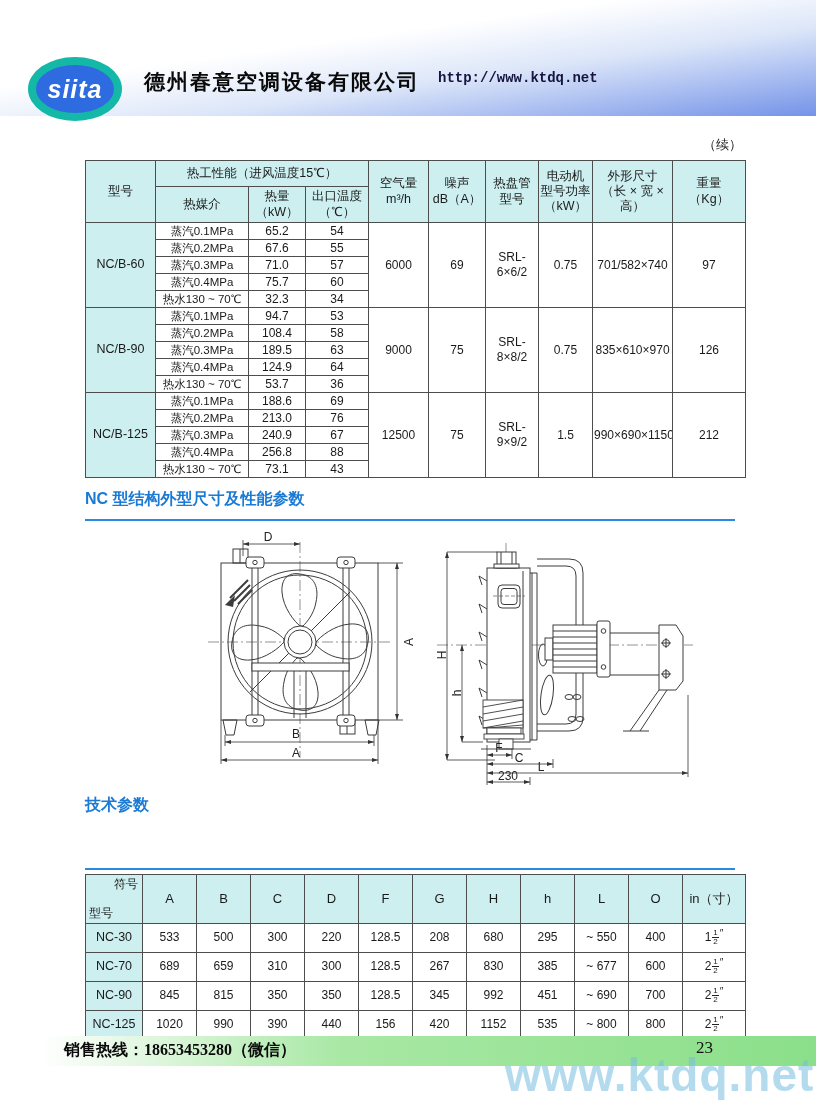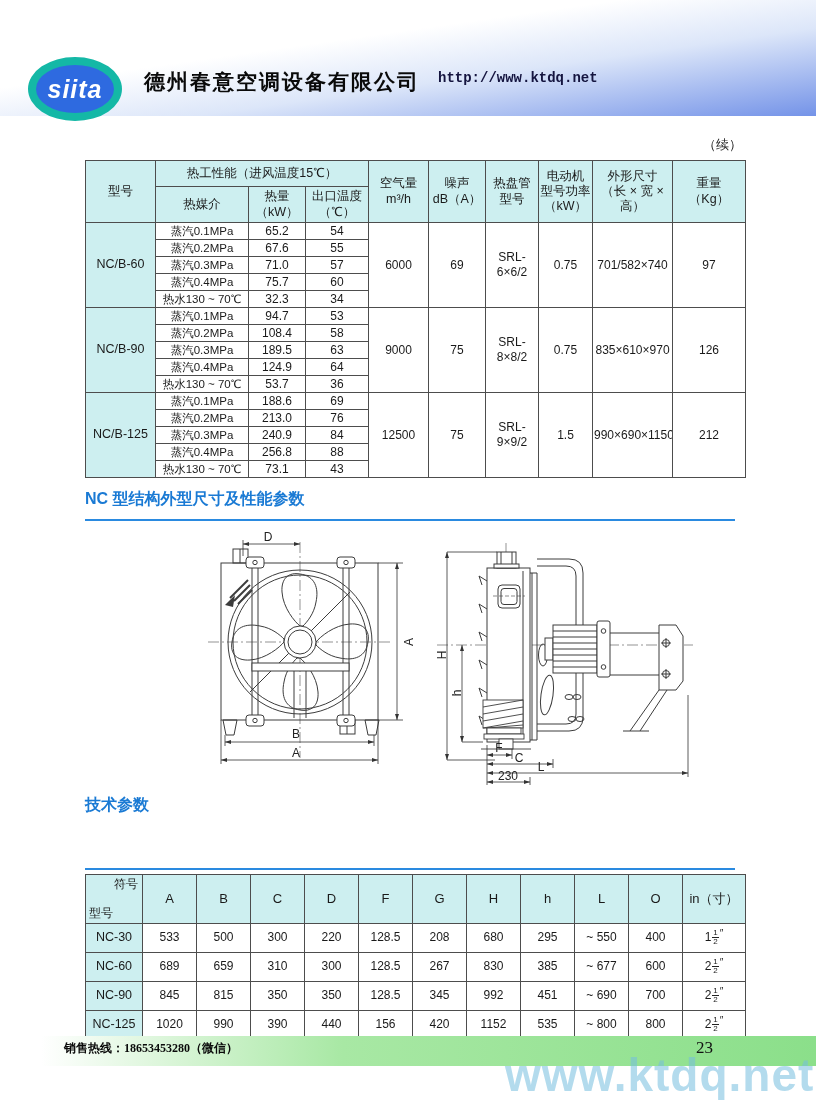--- a/index.html
+++ b/index.html
@@ -47,21 +47,21 @@
   .sec-rule{position:absolute;left:85px;width:650px;border-top:2px solid #2a8ae0;height:0;}
   .caption{position:absolute;left:85px;top:795px;width:660px;text-align:center;
         font-size:13.5px;color:#222;letter-spacing:1px;}
   
   .diag{position:absolute;}
   svg text{font-family:"Liberation Sans",sans-serif;font-size:12px;fill:#222;}
   
   .footbar{position:absolute;left:0;top:1036px;width:816px;height:30px;
         background:linear-gradient(90deg,#ffffff 0%,#ffffff 5%,#a8e8a4 42%,#8bdf8a 100%);}
   .hotline{position:absolute;left:64px;top:1040px;font-family:"Liberation Serif",serif;
-        font-weight:bold;font-size:12px;color:#0a0a0a;text-align:center;}
+        font-weight:bold;font-size:16px;color:#0a0a0a;text-align:center;}
   .pageno{position:absolute;left:696px;top:1038px;font-family:"Liberation Serif",serif;
         font-size:17px;color:#111;}
   .watermark{position:absolute;left:505px;top:1048px;font-size:46px;font-weight:bold;
         color:rgba(116,190,222,0.55);letter-spacing:1px;white-space:nowrap;}
 </style>
 </head>
 <body>
 
 <div class="page">
 
@@ -192,21 +192,21 @@
           <td class="merged-cell" rowspan="5">212</td>
         </tr>
         <tr>
           <td class="medium-cell">蒸汽0.2MPa</td>
           <td class="num-cell">213.0</td>
           <td class="num-cell">76</td>
         </tr>
         <tr>
           <td class="medium-cell">蒸汽0.3MPa</td>
           <td class="num-cell">240.9</td>
-          <td class="num-cell">84</td>
+          <td class="num-cell">67</td>
         </tr>
         <tr>
           <td class="medium-cell">蒸汽0.4MPa</td>
           <td class="num-cell">256.8</td>
           <td class="num-cell">88</td>
         </tr>
         <tr>
           <td class="medium-cell">热水130 ~ 70℃</td>
           <td class="num-cell">73.1</td>
           <td class="num-cell">43</td>
@@ -434,21 +434,21 @@
           <td class="num-cell">220</td>
           <td class="num-cell">128.5</td>
           <td class="num-cell">208</td>
           <td class="num-cell">680</td>
           <td class="num-cell">295</td>
           <td class="num-cell">~ 550</td>
           <td class="num-cell">400</td>
           <td class="num-cell"><span>1</span><span class="frac"><span class="num">1</span><span class="den">2</span></span><span class="inchmark">″</span></td>
         </tr>
         <tr>
-          <th class="model-cell">NC-60</th>
+          <th class="model-cell">NC-70</th>
           <td class="num-cell">689</td>
           <td class="num-cell">659</td>
           <td class="num-cell">310</td>
           <td class="num-cell">300</td>
           <td class="num-cell">128.5</td>
           <td class="num-cell">267</td>
           <td class="num-cell">830</td>
           <td class="num-cell">385</td>
           <td class="num-cell">~ 677</td>
           <td class="num-cell">600</td>

